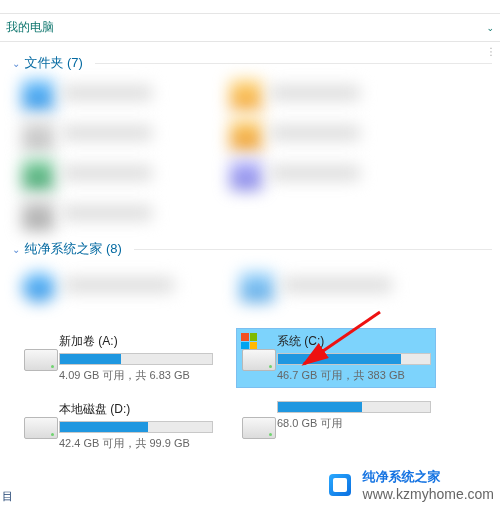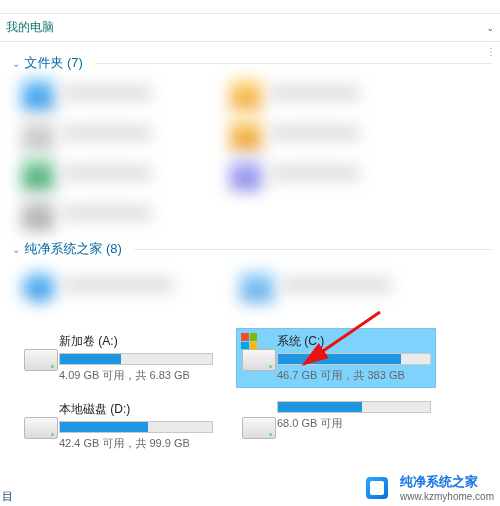--- a/index.html
+++ b/index.html
@@ -313,17 +313,17 @@
       <path d="M0,0 L9,3 L0,6 Z" fill="#e11"></path>
     </marker>
   </defs>
   <path d="M90,2 L14,54" stroke="#e11" stroke-width="3" fill="none" marker-end="url(#ah)"></path>
 </svg>
 
 <div class="watermark">
   <div class="wm-icon"></div>
   <div>
     <div>纯净系统之家</div>
-    <div style="font-size:10px;color:#666;font-weight:400;">www.kzmyhome.com</div>
+    <div style="font-size:14px;color:#666;font-weight:400;">www.kzmyhome.com</div>
   </div>
 </div>
 
 <div class="corner">目</div>
 
 </body></html>

